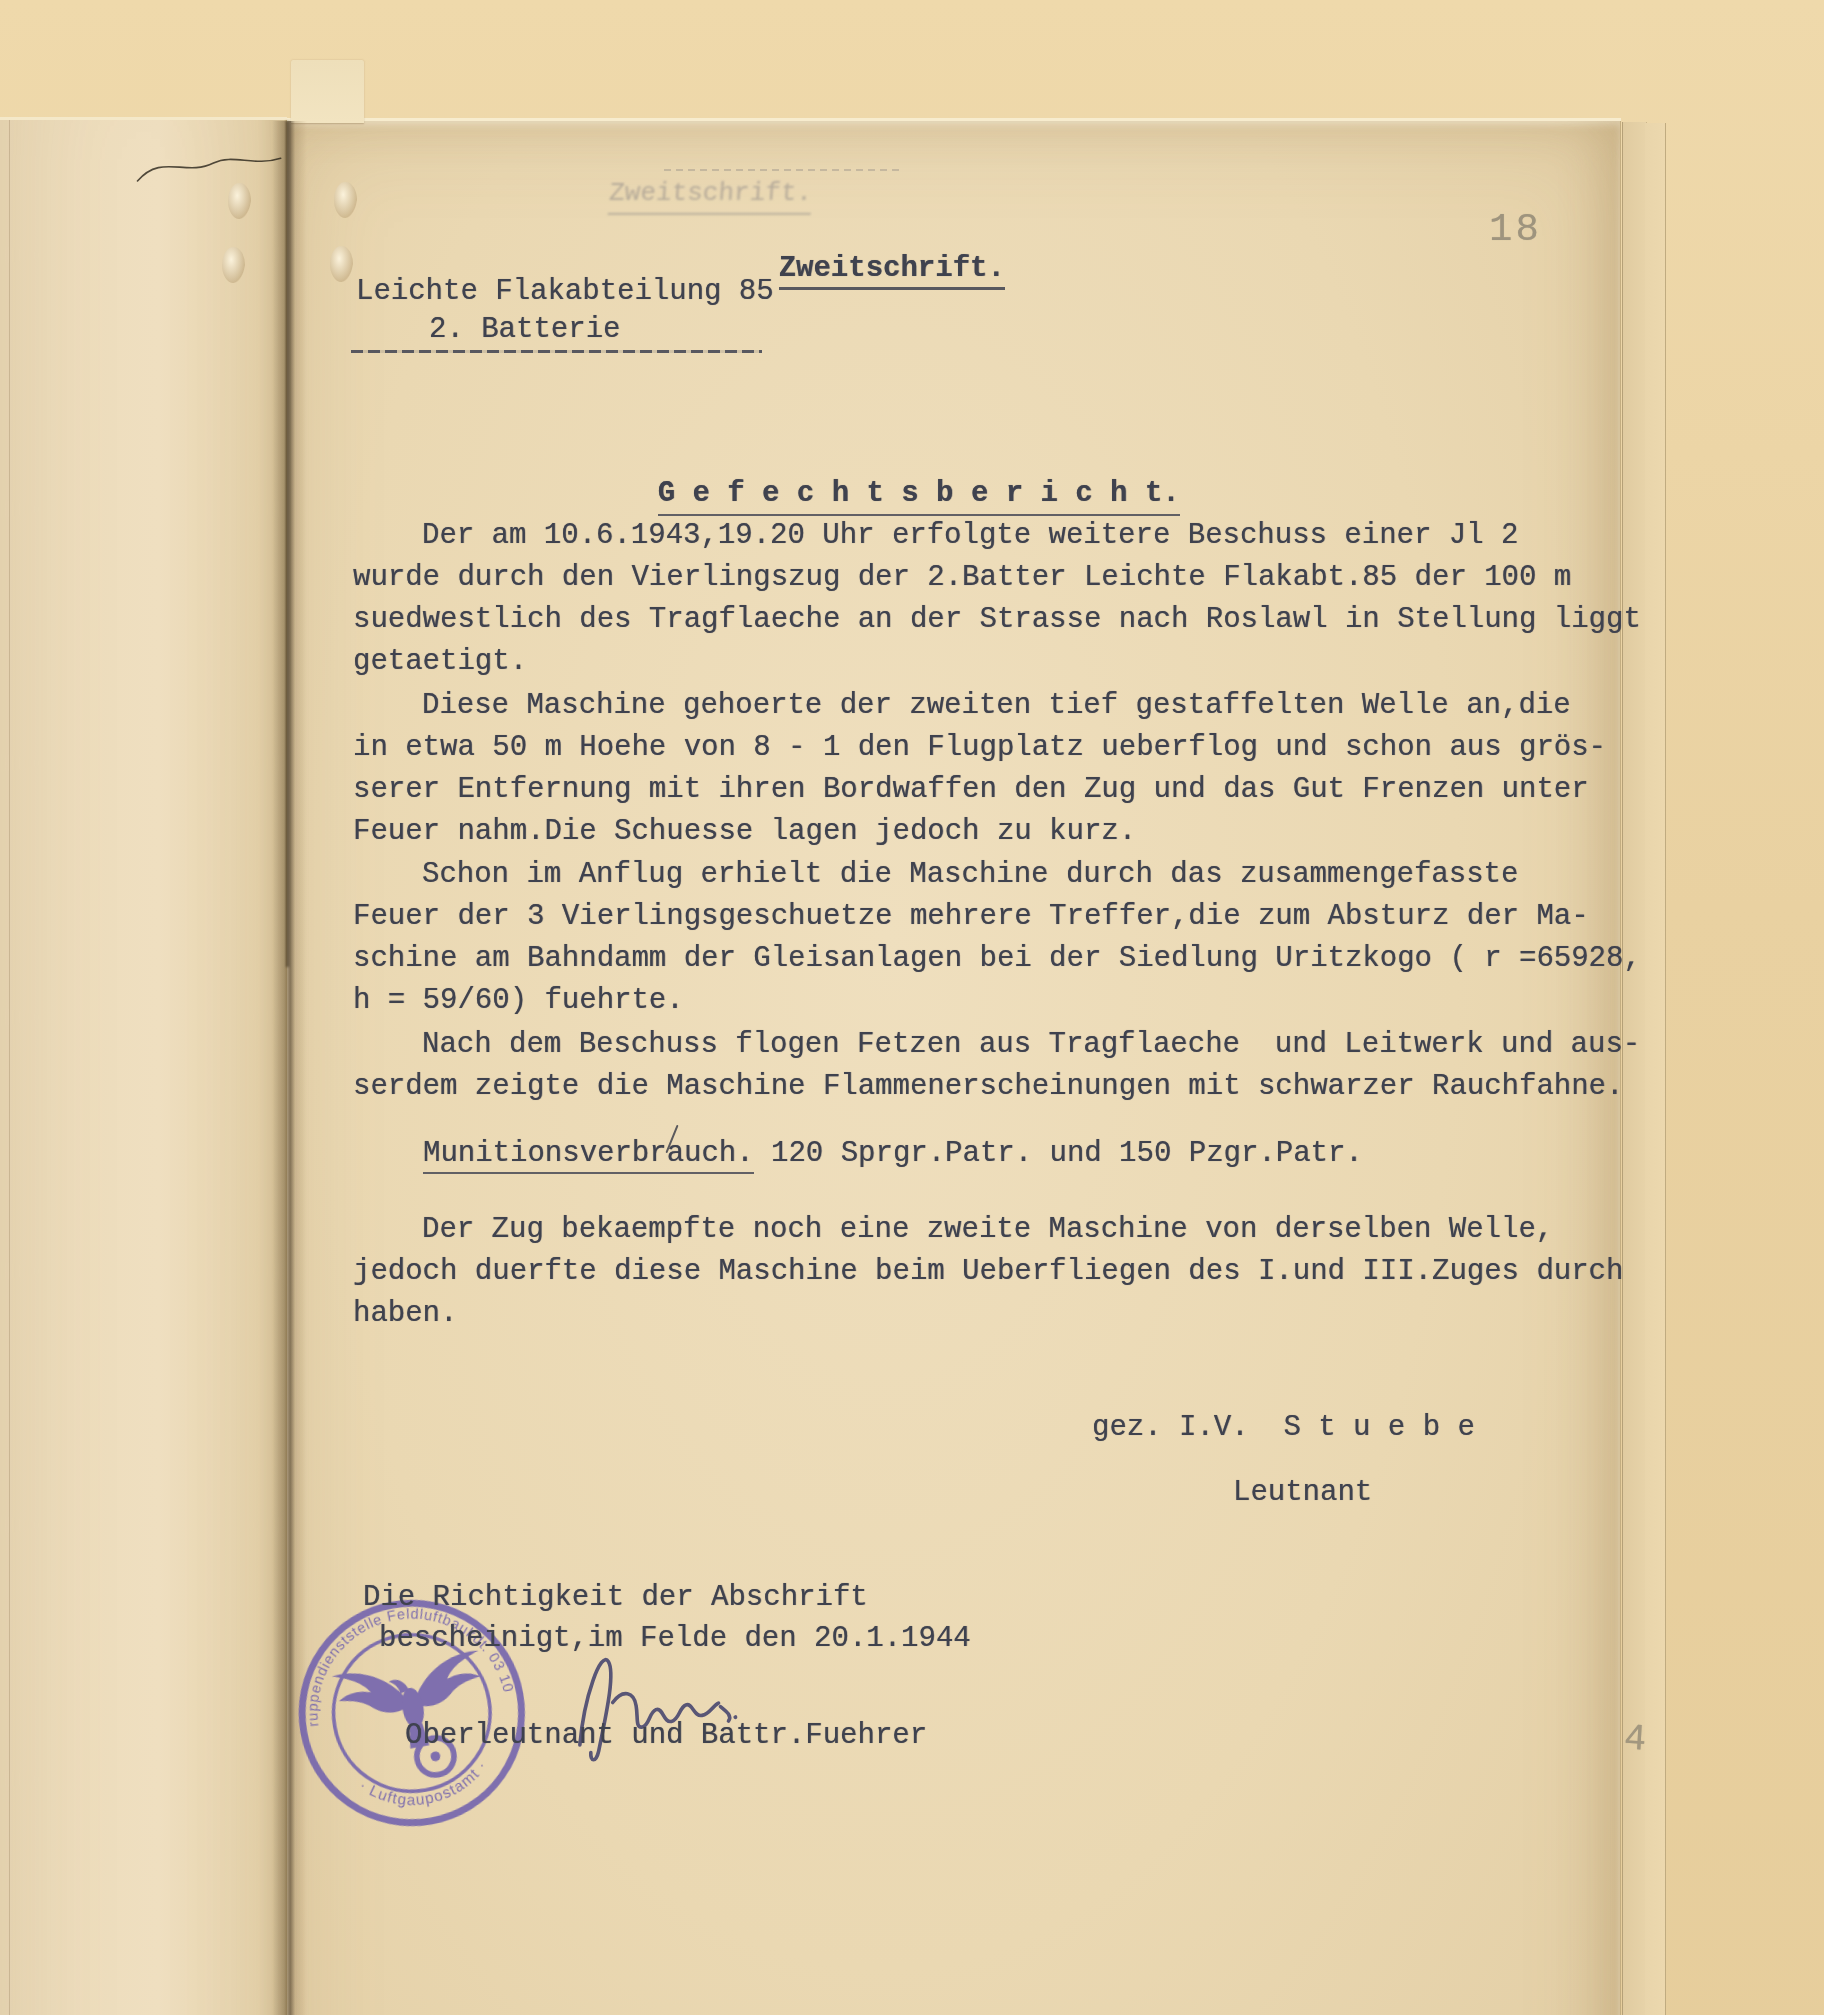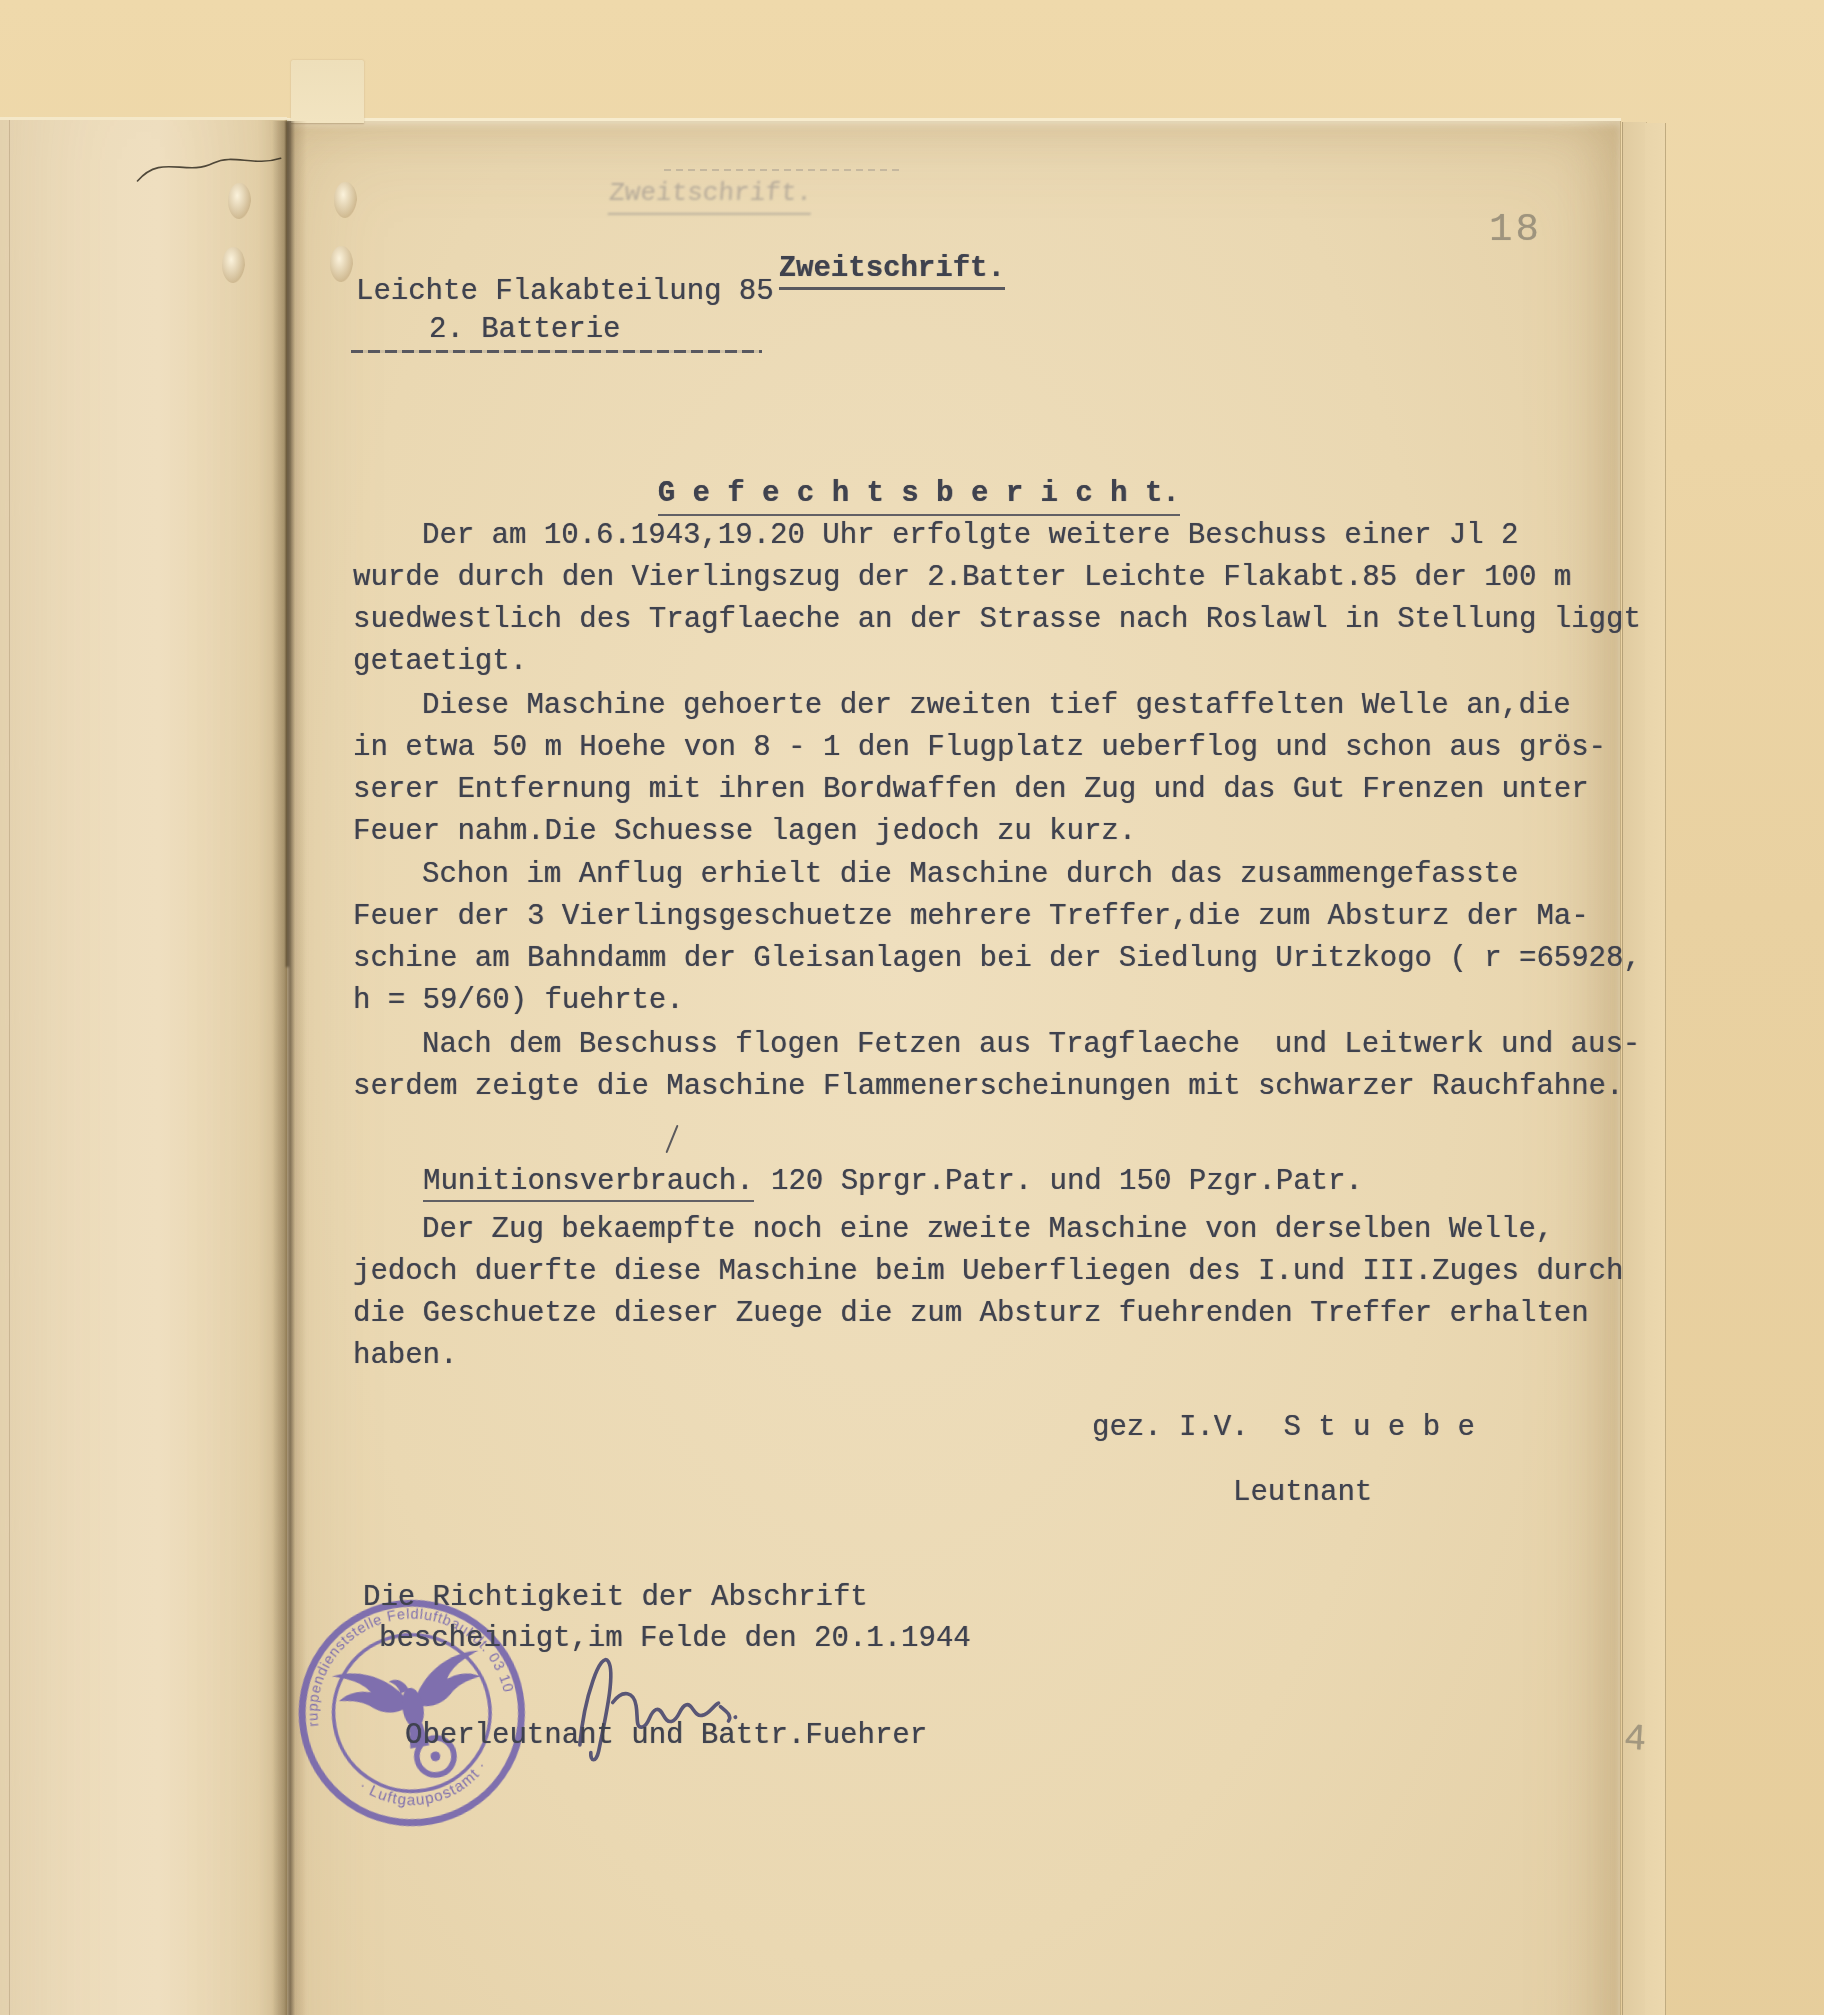--- a/index.html
+++ b/index.html
@@ -126,27 +126,26 @@
     <div class="t" style="position:static;">Feuer der 3 Vierlingsgeschuetze mehrere Treffer,die zum Absturz der Ma-</div>
     <div class="t" style="position:static;">schine am Bahndamm der Gleisanlagen bei der Siedlung Uritzkogo ( r =65928,</div>
     <div class="t" style="position:static;">h = 59/60) fuehrte.</div>
   </div>
 
   <div class="para" style="left:66px; top:903px;">
     <div class="t" style="position:static;">Nach dem Beschuss flogen Fetzen aus Tragflaeche  und Leitwerk und aus-</div>
     <div class="t" style="position:static;">serdem zeigte die Maschine Flammenerscheinungen mit schwarzer Rauchfahne.</div>
   </div>
 
-  <div class="t" style="left:136px; top:1040px;text-align:center;"><span class="u-label">Munitionsverbrauch.</span><span> 120 Sprgr.Patr. und 150 Pzgr.Patr.</span></div>
+  <div class="t" style="left:136px; top:1012px;text-align:center;"><span class="u-label">Munitionsverbrauch.</span><span> 120 Sprgr.Patr. und 150 Pzgr.Patr.</span></div>
   <div class="slash" style="left:384px; top:1003px;"></div>
 
   <div class="para" style="left:66px; top:1088px;">
     <div class="t" style="position:static;">Der Zug bekaempfte noch eine zweite Maschine von derselben Welle,</div>
     <div class="t" style="position:static;">jedoch duerfte diese Maschine beim Ueberfliegen des I.und III.Zuges durch</div>
-    <div class="t" style="position:static;">die Geschuetze dieser Zuege die zum Absturz fuehrenden Treffer erhalten</div>
     <div class="t" style="position:static;">haben.</div>
   </div>
 
   <div class="t" style="left:805px; top:1286px;">gez. I.V.  S t u e b e</div>
   <div class="t" style="left:946px; top:1351px;">Leutnant</div>
 
   <div class="stamp-wrap" style="left:4px; top:1471px;">
     <svg width="242" height="242" viewBox="0 0 600 600">
       <g stroke="#6e5fae" fill="none">
         <circle cx="300" cy="300" r="272" stroke-width="17"></circle>

